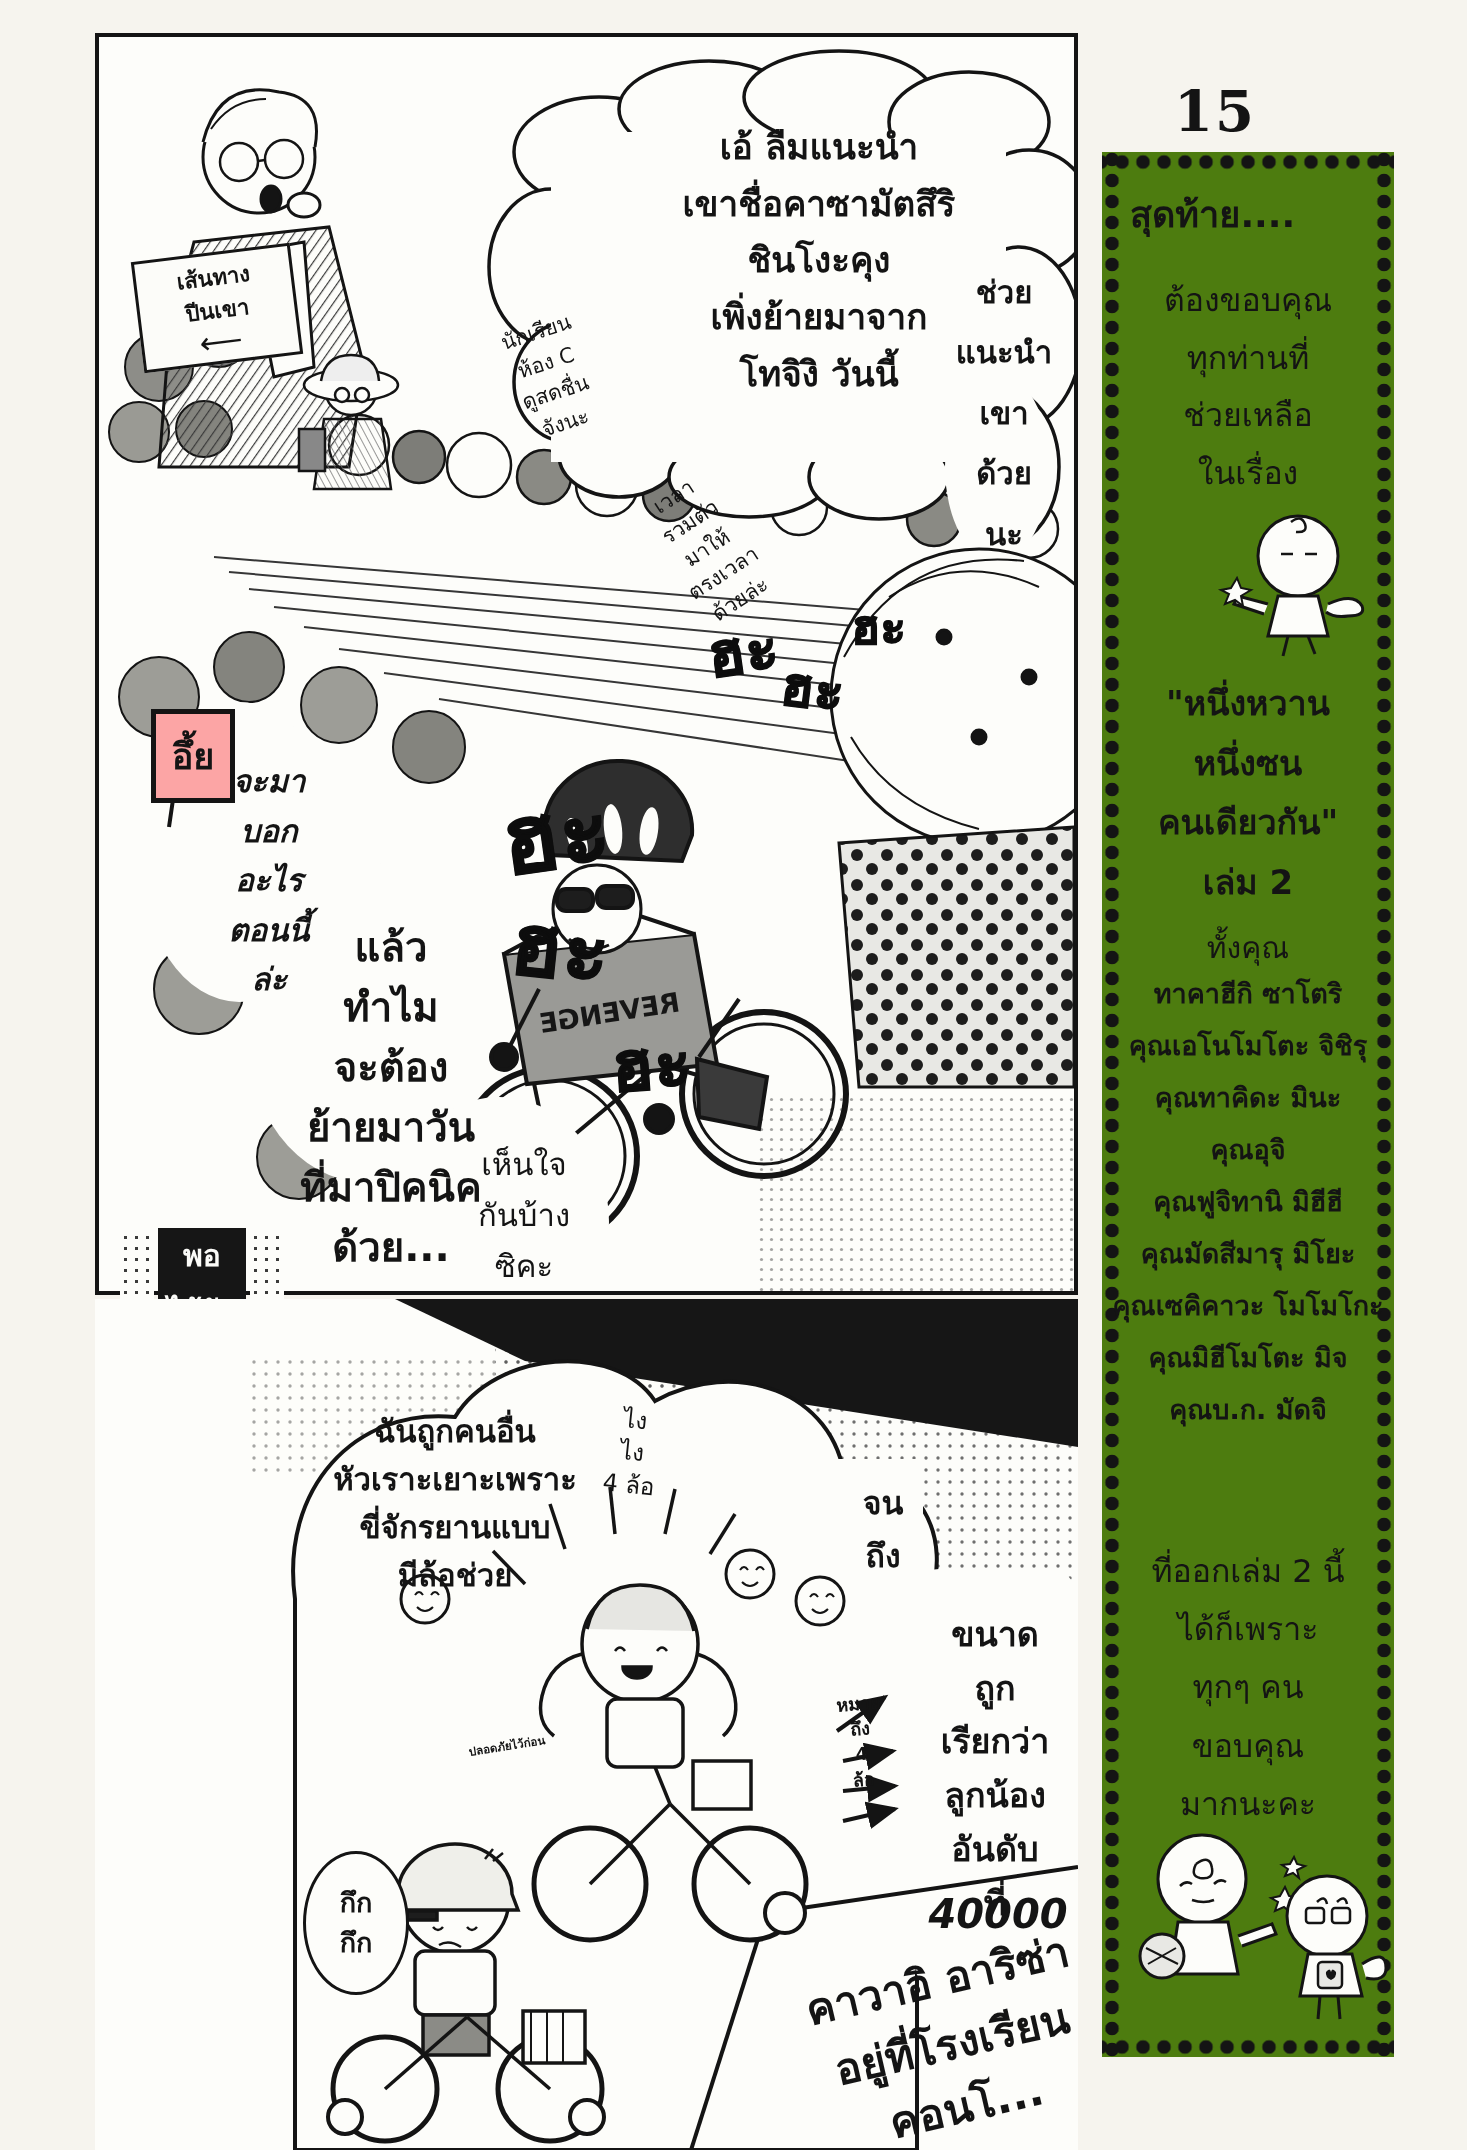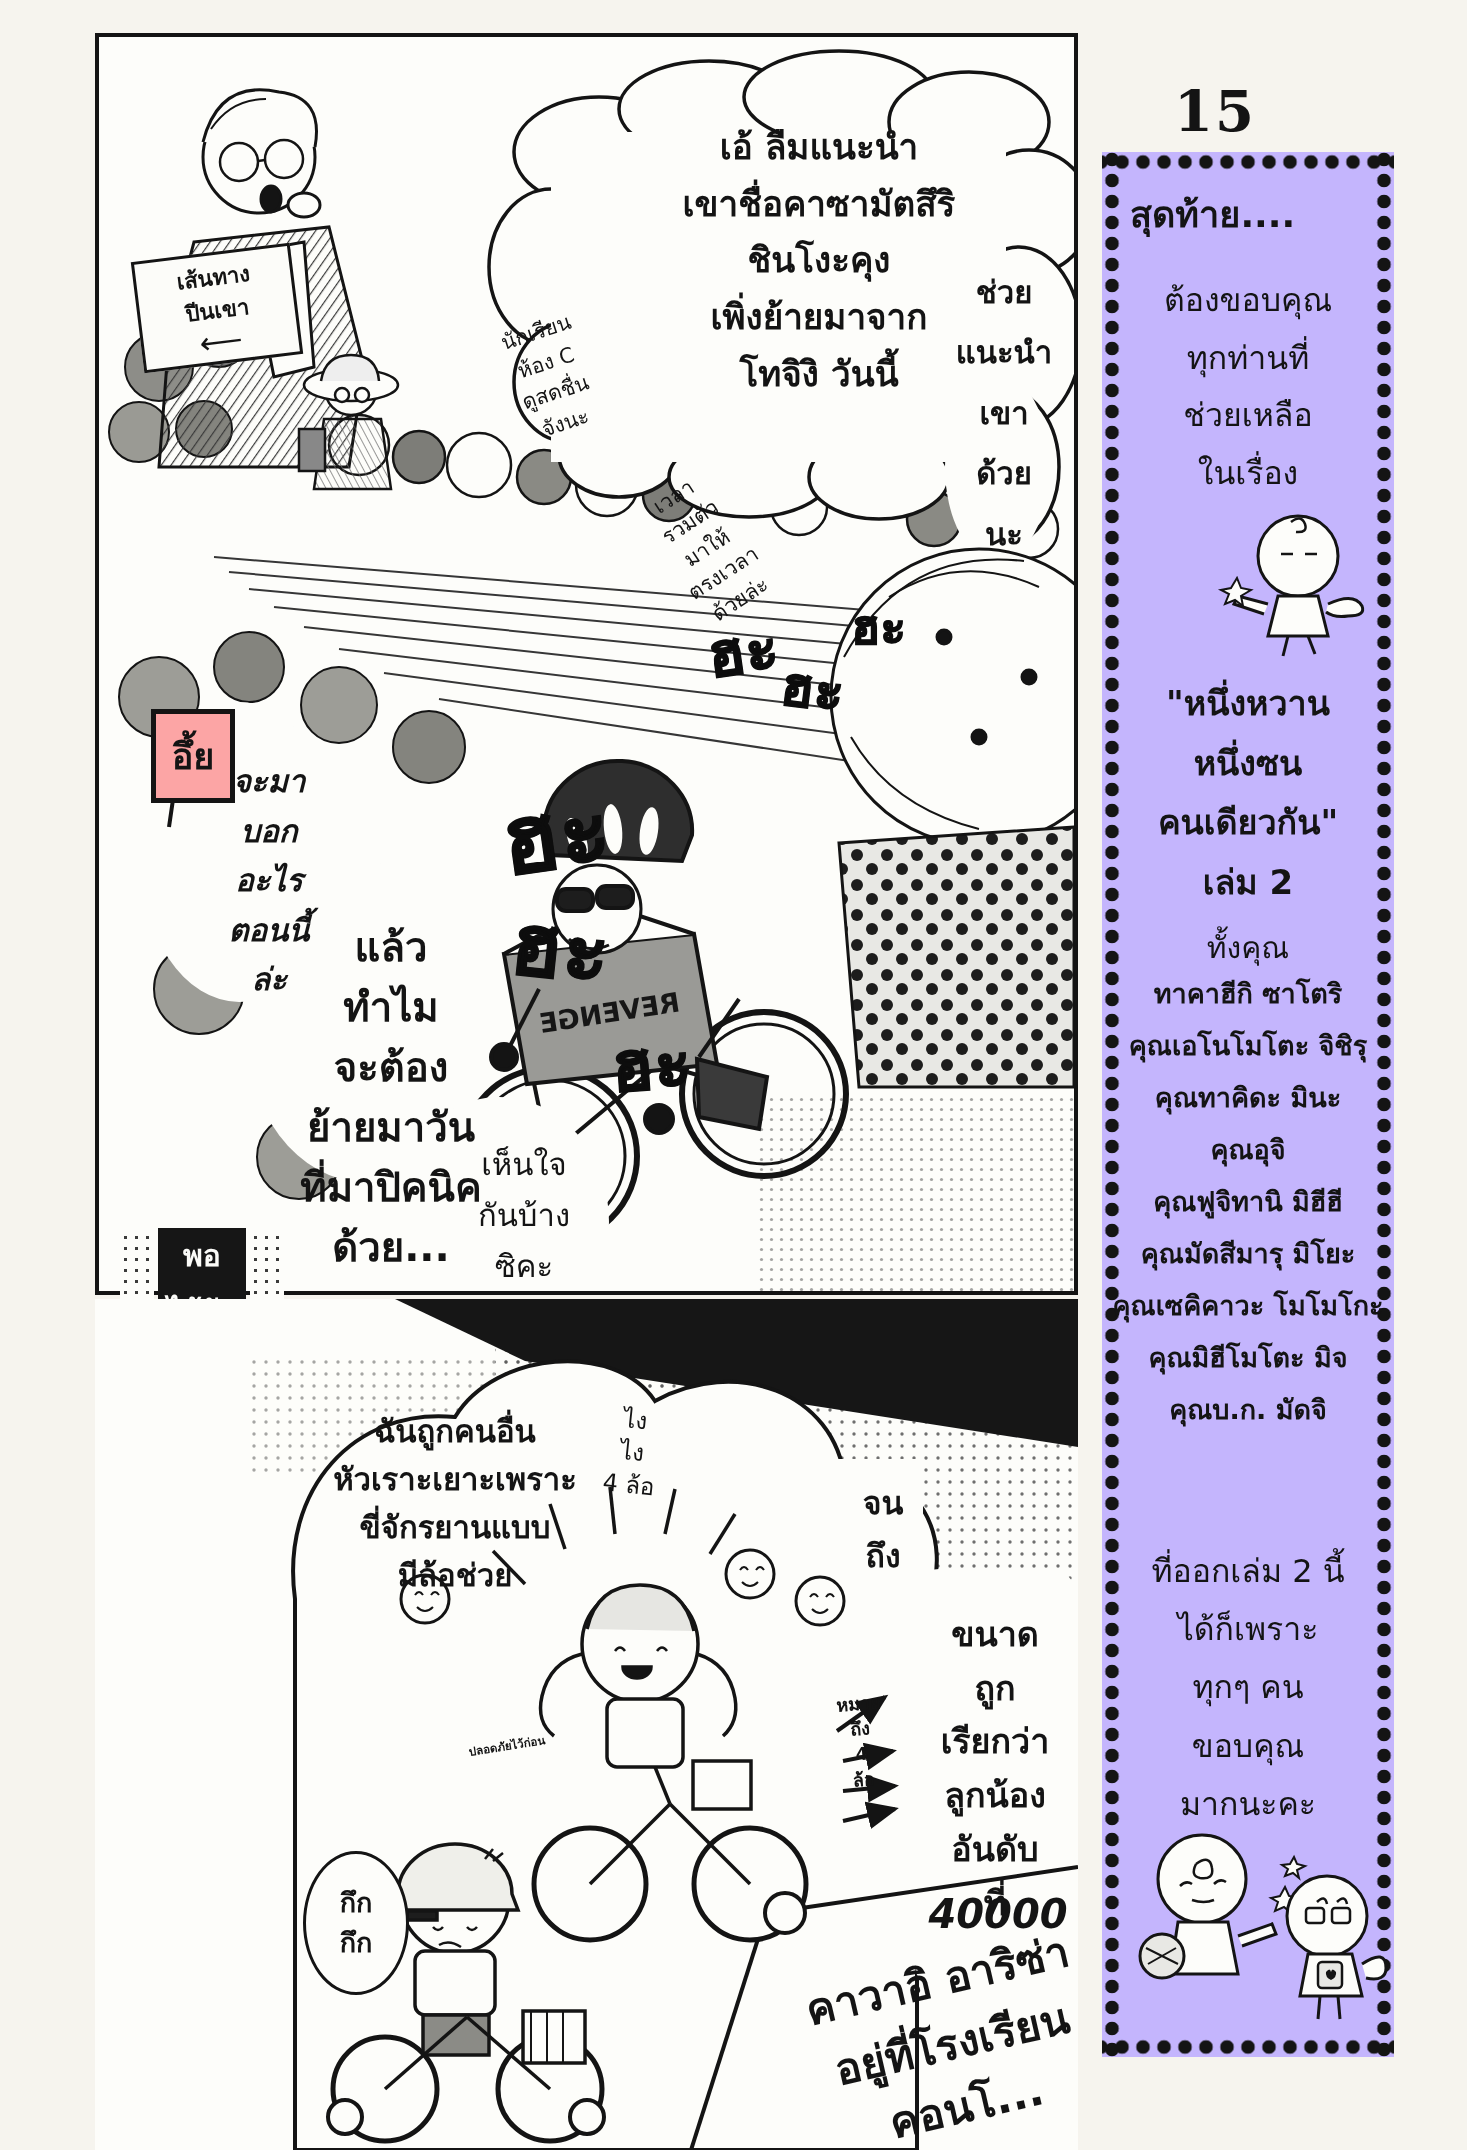--- a/index.html
+++ b/index.html
@@ -48,21 +48,21 @@
   .ranknum{left:833px;top:592px;width:140px;font-size:40px;font-weight:700;font-style:italic;}
   .meaning{left:735px;top:392px;width:62px;font-size:18px;font-weight:700;line-height:1.4;transform:rotate(-4deg);}
   .creak{left:208px;top:552px;width:100px;height:138px;border:3px solid #141414;border-radius:50%;
          background:#fdfdfa;font-size:27px;font-weight:700;line-height:1.5;display:flex;
          align-items:center;justify-content:center;}
   .helmet-label{left:352px;top:438px;width:120px;font-size:11.5px;font-weight:700;transform:rotate(-9deg);}
   .outro{left:642px;top:648px;width:430px;font-size:43px;font-weight:700;line-height:1.5;transform:rotate(-13deg);}
   
   .pageno{left:1150px;top:78px;width:130px;font-size:56px;font-weight:700;
           font-family:"DejaVu Serif",serif;letter-spacing:2px;}
-  #credits{left:1102px;top:152px;width:292px;height:1905px;background:#c4b5fd;}
+  #credits{left:1102px;top:152px;width:292px;height:1905px;background:#4d7c0f;}
   .dedge{position:absolute;background-image:radial-gradient(circle,#141414 44%,transparent 48%);
          background-size:21px 21px;background-position:center;}
   .de-t{left:0;top:0;width:100%;height:20px;}
   .de-b{left:0;bottom:0;width:100%;height:20px;}
   .de-l{left:0;top:0;width:20px;height:100%;}
   .de-r{right:0;top:0;width:20px;height:100%;}
   .cr{position:absolute;left:0;width:100%;}
   .cr-open{top:34px;left:28px;width:230px;font-size:36px;font-weight:700;text-align:left;}
   .cr-thanks{top:120px;font-size:32px;line-height:1.8;}
   .cr-quote{top:522px;font-size:34px;font-weight:700;line-height:1.75;}

